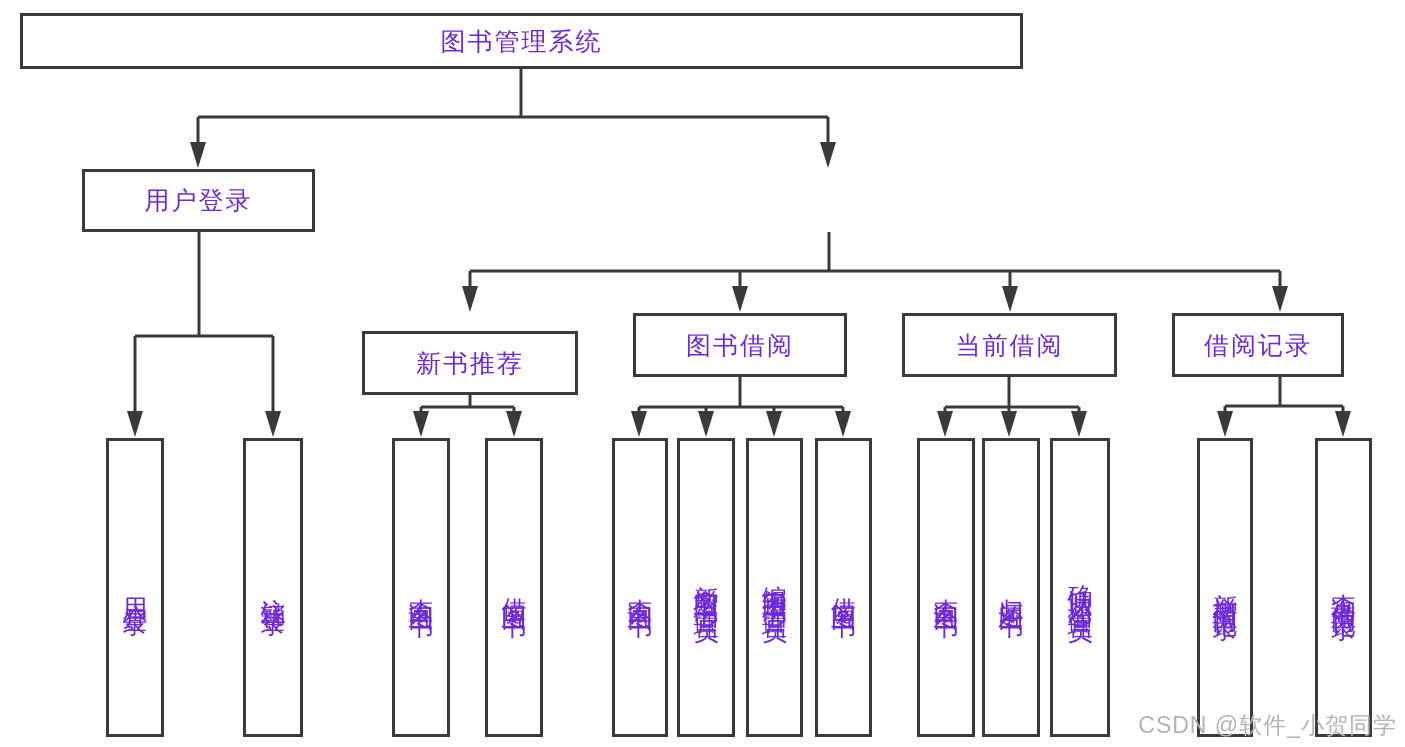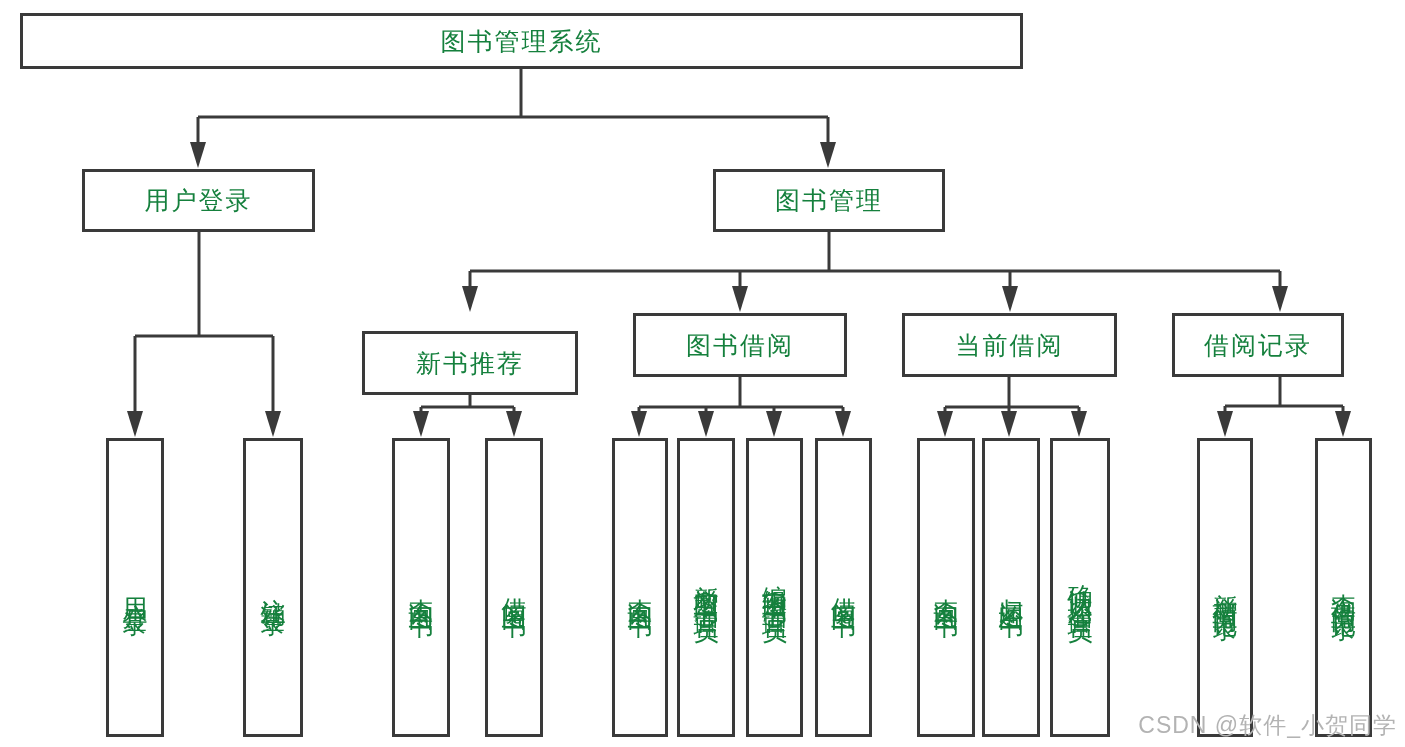--- a/index.html
+++ b/index.html
@@ -18,21 +18,21 @@
   #wires {
     position: absolute;
     left: 0; top: 0;
     width: 1405px; height: 747px;
   }
   .node {
     position: absolute;
     box-sizing: border-box;
     border: 3px solid #3a3a3a;
     background: #ffffff;
-    color: #15803d;
+    color: #6d28d9;
     display: flex;
     align-items: center;
     justify-content: center;
     text-align: center;
   }
   .hbox {
     font-size: 25px;
     letter-spacing: 2px;
     white-space: nowrap;
   }
@@ -123,21 +123,20 @@
       <polygon points="1001,411 1017,411 1009,437"></polygon>
       <polygon points="1071,411 1087,411 1079,437"></polygon>
       <polygon points="1217,411 1233,411 1225,437"></polygon>
       <polygon points="1335,411 1351,411 1343,437"></polygon>
     </g>
   </svg>
 
   <div class="node hbox" style="left:20px; top:13px; width:1003px; height:56px;">图书管理系统</div>
 
   <div class="node hbox" style="left:82px; top:169px; width:233px; height:63px;">用户登录</div>
-  <div class="node hbox" style="left:713px; top:169px; width:232px; height:63px;">图书管理</div>
 
   <div class="node hbox" style="left:362px; top:331px; width:216px; height:64px;">新书推荐</div>
   <div class="node hbox" style="left:633px; top:313px; width:214px; height:64px;">图书借阅</div>
   <div class="node hbox" style="left:902px; top:313px; width:215px; height:64px;">当前借阅</div>
   <div class="node hbox" style="left:1172px; top:313px; width:172px; height:64px;">借阅记录</div>
 
   <div class="node vbox" style="left:106px; width:58px;">用户登录</div>
   <div class="node vbox" style="left:243px; width:60px;">注销登录</div>
 
   <div class="node vbox" style="left:392px; width:58px;">查询图书</div>

